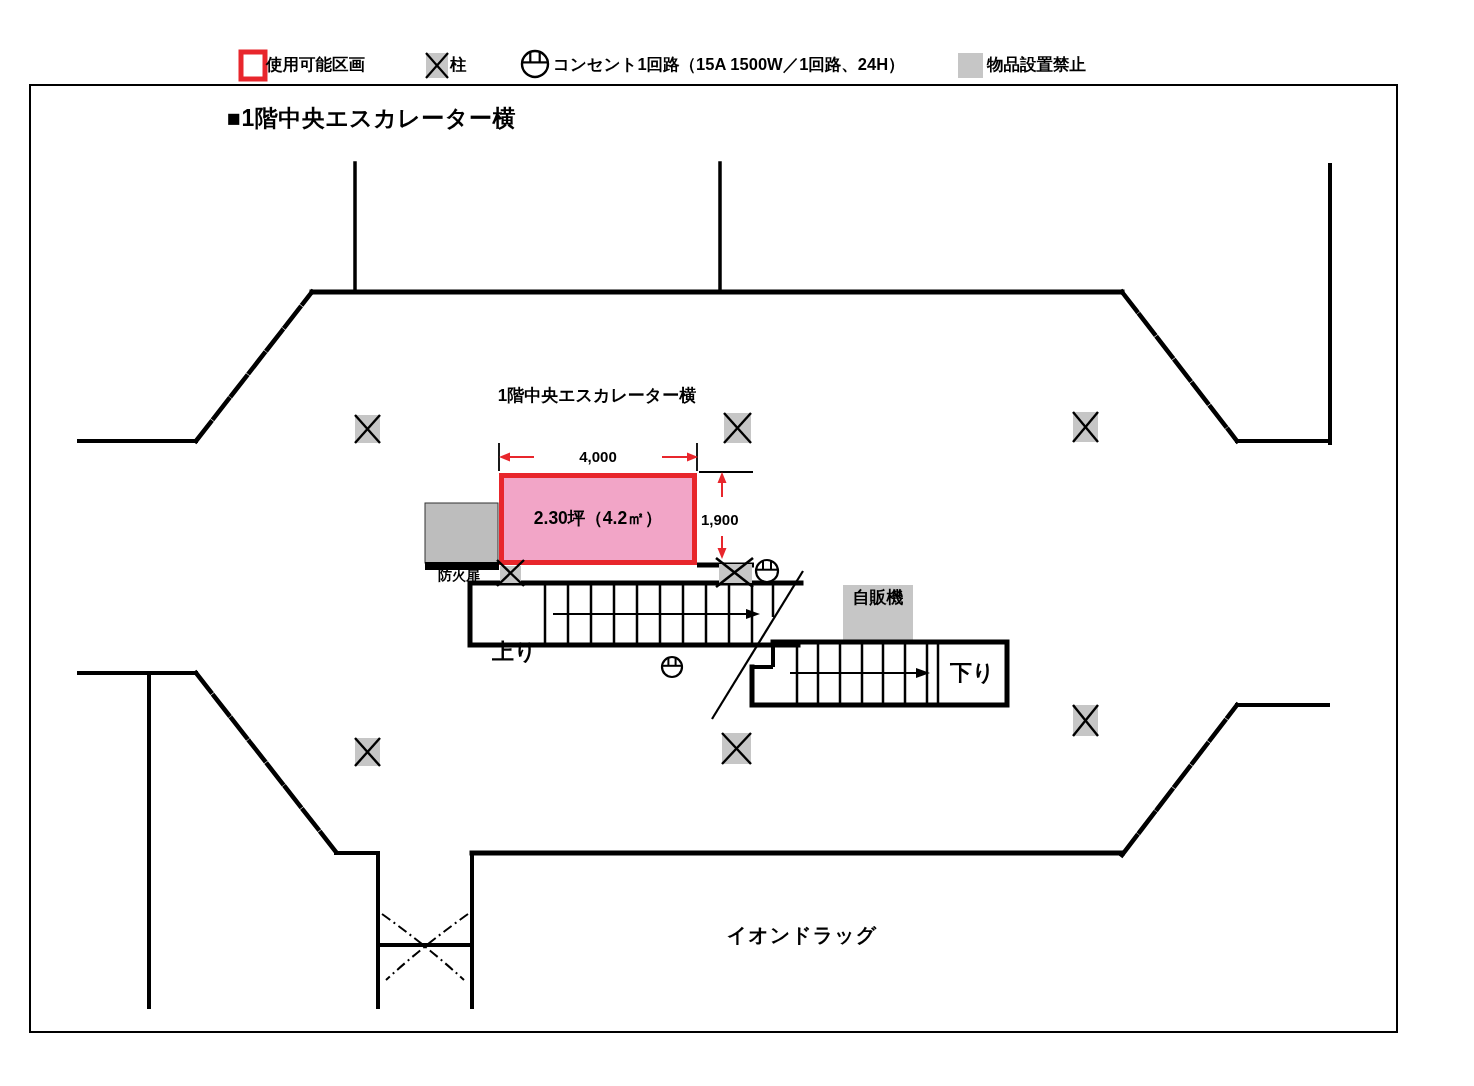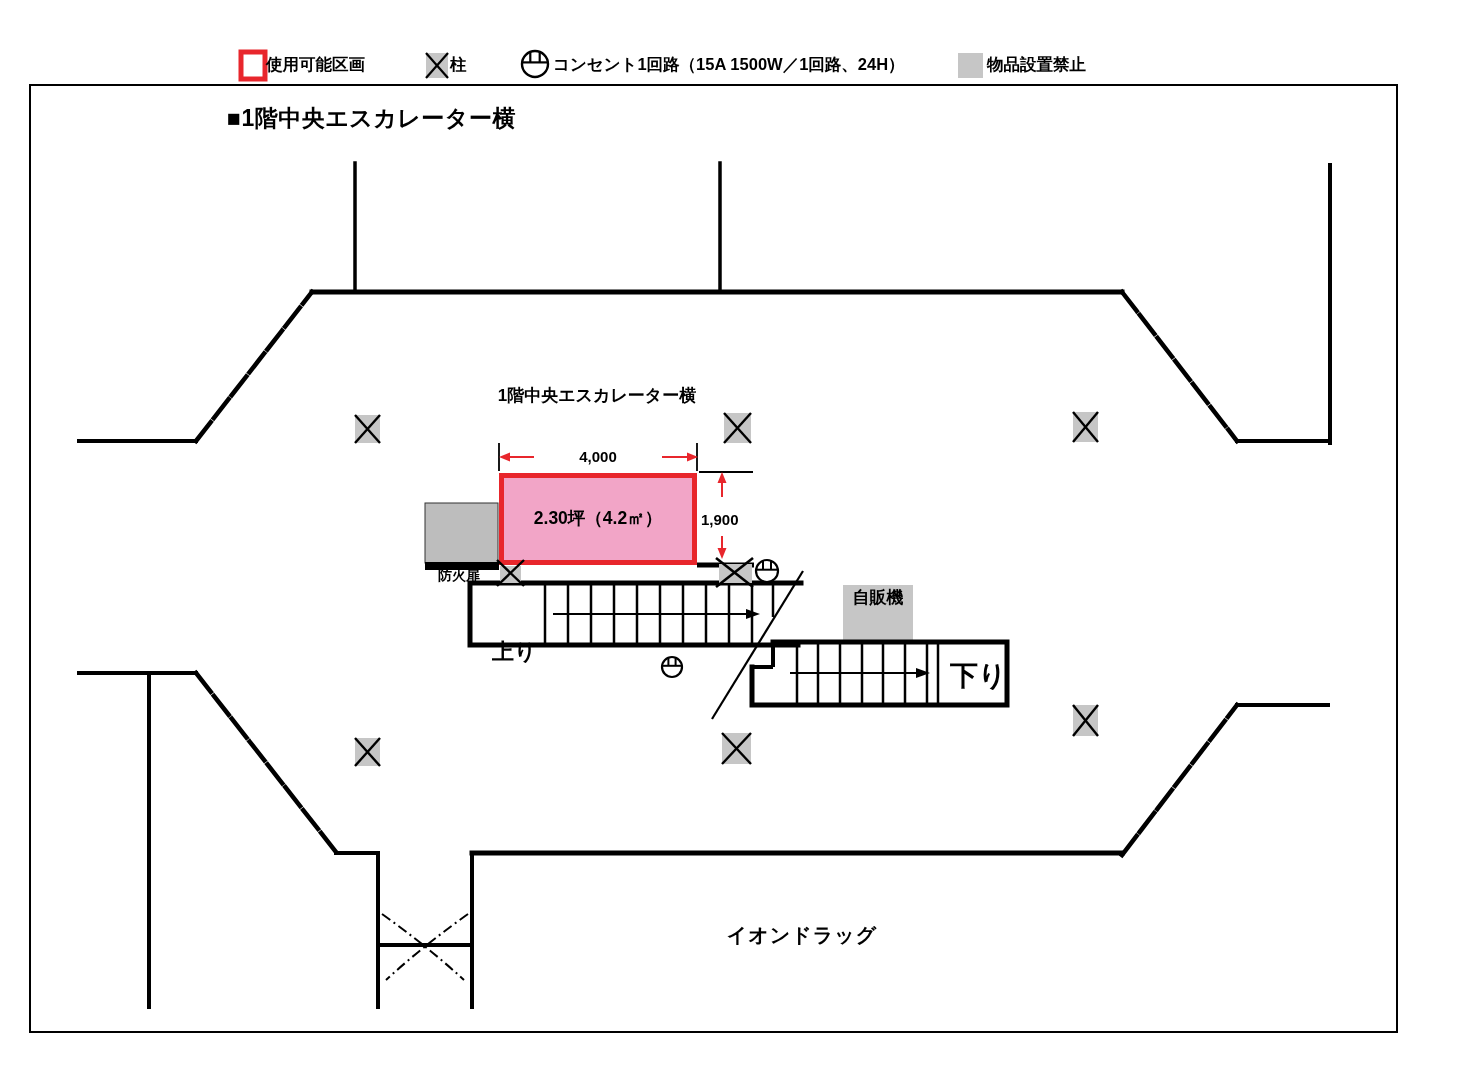--- a/index.html
+++ b/index.html
@@ -13,21 +13,21 @@
   .lbl.sb{font-weight:600;}
   .ctr{text-align:center;}
   .legend-lbl{font-size:16.5px;top:55px;}
   .page-title{left:227px;top:105px;font-size:23px;letter-spacing:0.5px;}
   .zone-title{left:493px;top:386px;width:208px;font-size:17px;text-decoration-thickness:2px;text-underline-offset:3px;}
   .dim-w{left:559px;top:448px;width:78px;font-size:15px;}
   .dim-h{left:701px;top:511px;font-size:15px;}
   .zone-size{left:501px;top:508px;width:194px;font-size:17.5px;}
   .fire-door{left:438px;top:567px;font-size:14px;}
   .esc-up{left:492px;top:599px;font-size:22px;margin-top:40px;}
-  .esc-down{left:950px;top:660px;font-size:28px;}
+  .esc-down{left:950px;top:660px;font-size:22px;}
   .vending{left:843px;top:588px;width:70px;font-size:17px;}
   .store{left:699px;top:903px;width:206px;font-size:20px;letter-spacing:1px;margin-top:21px;}
 </style>
 </head>
 <body>
 
 <div class="stage">
 
   <svg class="plan-svg" viewBox="0 0 1474 1086">
 

